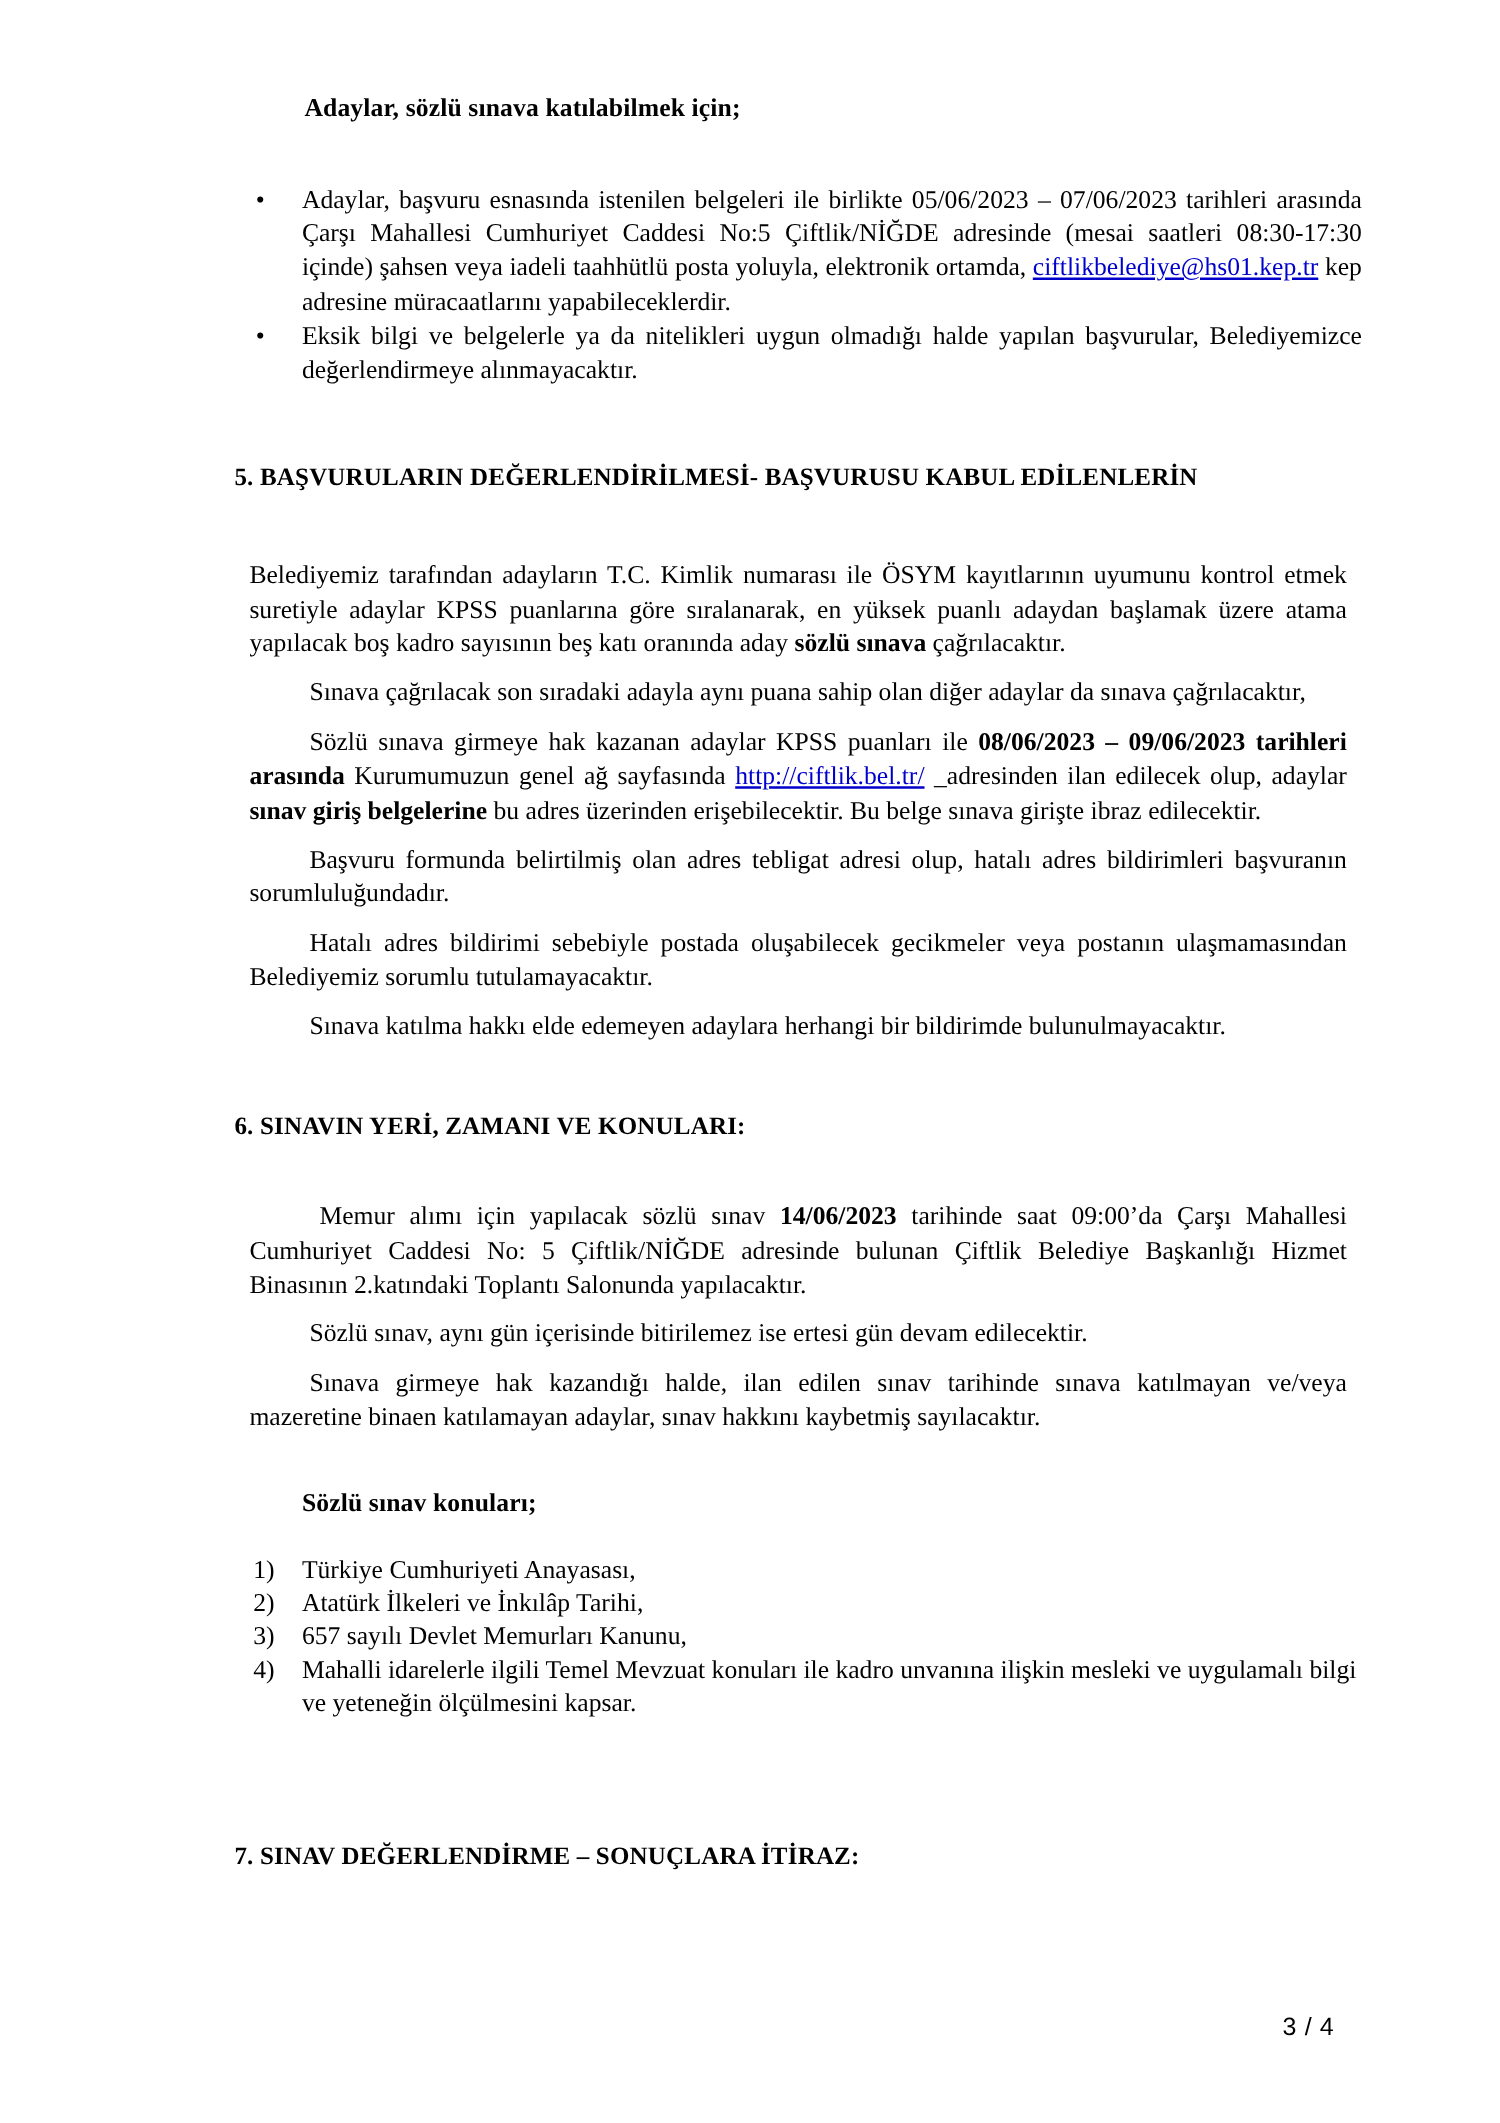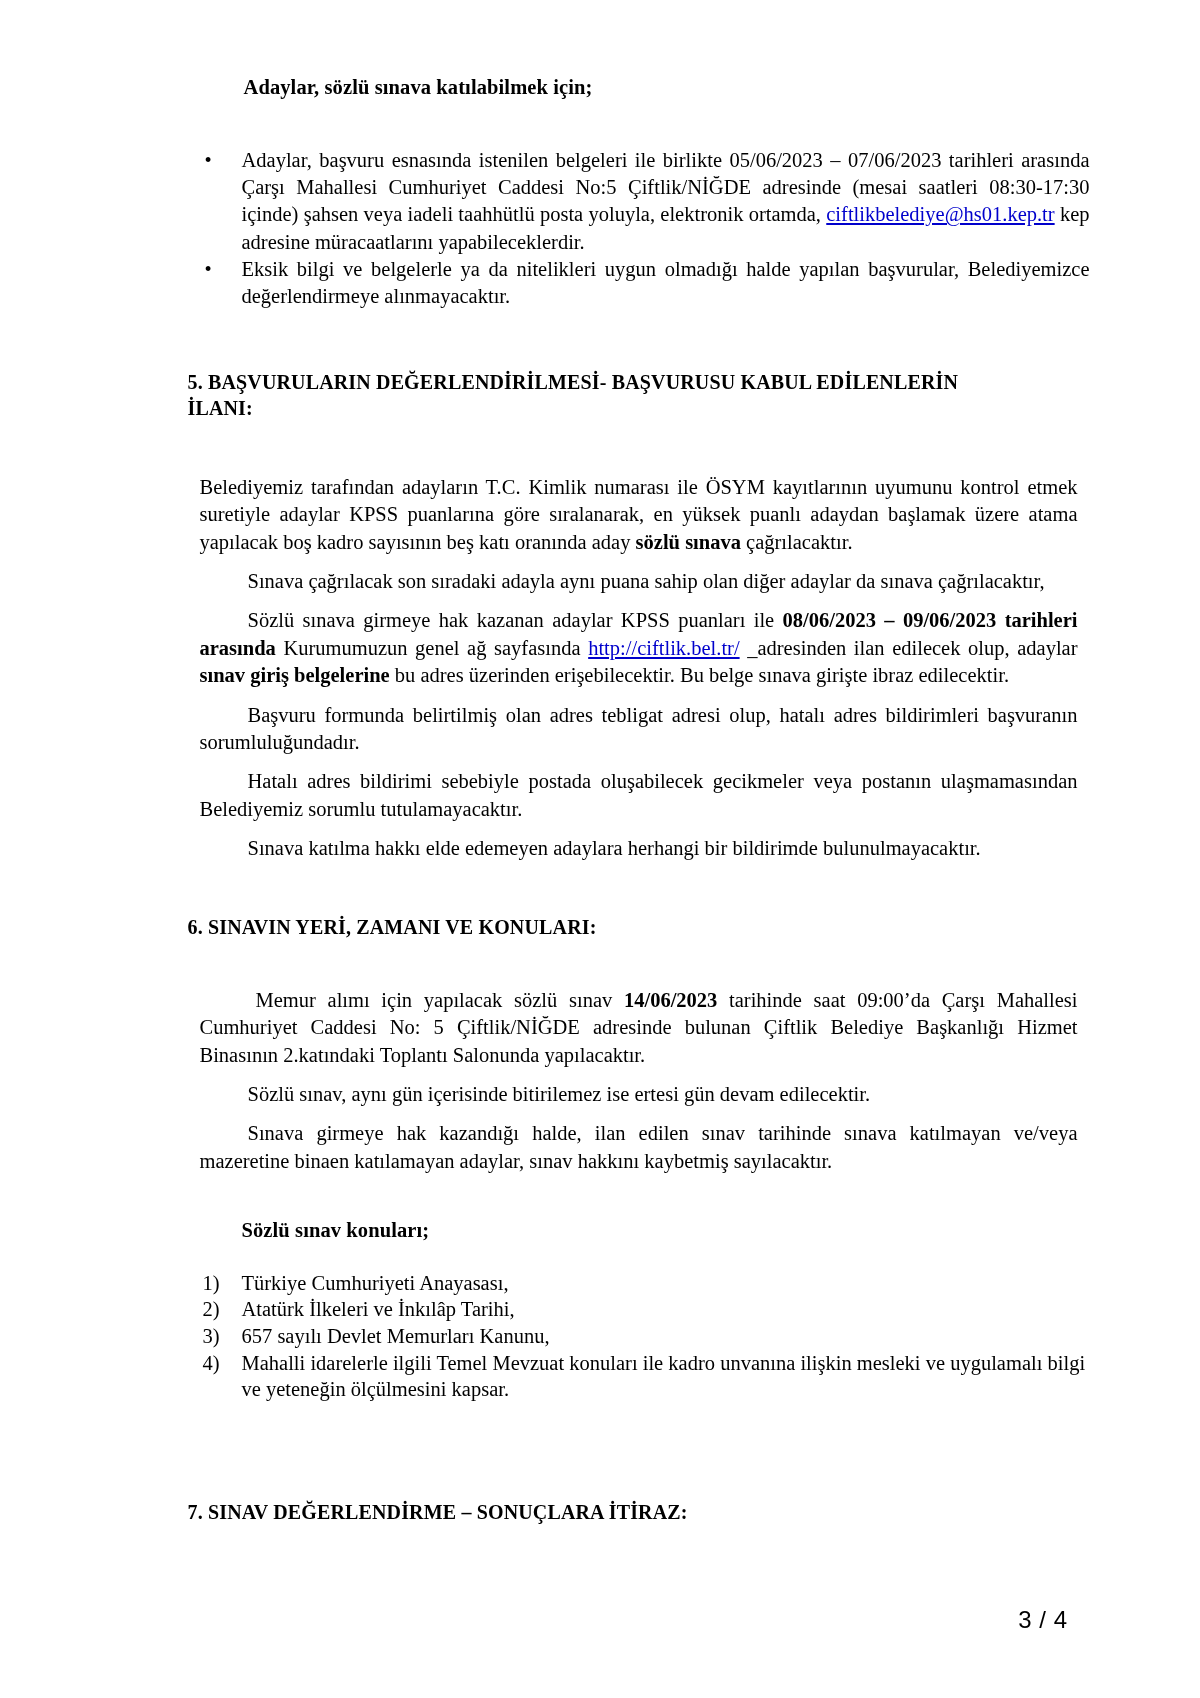--- a/index.html
+++ b/index.html
@@ -123,21 +123,21 @@
   .sp-46 { height: 46px; }
   .sp-58 { height: 58px; }
   .sp-74 { height: 74px; }
 
   
   .page-number {
     position: absolute;
     right: 78px;
     bottom: 64px;
     font-family: "Liberation Sans", "DejaVu Sans", sans-serif;
-    font-size: 24px;
+    font-size: 20px;
     color: #000000;
     letter-spacing: 0.5px;
   }
 </style>
 </head>
 <body>
 
 <div class="page">
   <div class="content">
 
@@ -152,21 +152,20 @@
         <span class="bullet-dot">•</span><span>Adaylar, başvuru esnasında istenilen belgeleri ile birlikte 05/06/2023 – 07/06/2023 tarihleri arasında Çarşı Mahallesi Cumhuriyet Caddesi No:5 Çiftlik/NİĞDE adresinde (mesai saatleri 08:30-17:30 içinde) şahsen veya iadeli taahhütlü posta yoluyla, elektronik ortamda, </span><a class="doclink" href="#">ciftlikbelediye@hs01.kep.tr</a><span> kep adresine müracaatlarını yapabileceklerdir.</span>
       </li>
       <li>
         <span class="bullet-dot">•</span><span>Eksik bilgi ve belgelerle ya da nitelikleri uygun olmadığı halde yapılan başvurular, Belediyemizce değerlendirmeye alınmayacaktır.</span>
       </li>
     </ul>
 
     <div class="sp-58"></div>
 
     <h2 class="section-head">5. BAŞVURULARIN DEĞERLENDİRİLMESİ- BAŞVURUSU KABUL EDİLENLERİN</h2>
-    <h2 class="section-head nojust">İLANI:</h2>
 
     <div class="sp-40"></div>
 
     <p class="body"><span>Belediyemiz tarafından adayların T.C. Kimlik numarası ile ÖSYM kayıtlarının uyumunu kontrol etmek suretiyle adaylar KPSS puanlarına göre sıralanarak, en yüksek puanlı adaydan başlamak üzere atama yapılacak boş kadro sayısının beş katı oranında aday </span><b>sözlü sınava</b><span> çağrılacaktır.</span></p>
 
     <p class="body indent">Sınava çağrılacak son sıradaki adayla aynı puana sahip olan diğer adaylar da sınava çağrılacaktır,</p>
 
     <p class="body indent"><span>Sözlü sınava girmeye hak kazanan adaylar KPSS puanları ile </span><b>08/06/2023 – 09/06/2023 tarihleri arasında</b><span> Kurumumuzun genel ağ sayfasında </span><a class="doclink" href="#">http://ciftlik.bel.tr/</a><span> _adresinden ilan edilecek olup, adaylar </span><b>sınav giriş belgelerine</b><span> bu adres üzerinden erişebilecektir. Bu belge sınava girişte ibraz edilecektir.</span></p>
 
     <p class="body indent">Başvuru formunda belirtilmiş olan adres tebligat adresi olup, hatalı adres bildirimleri başvuranın sorumluluğundadır.</p>

